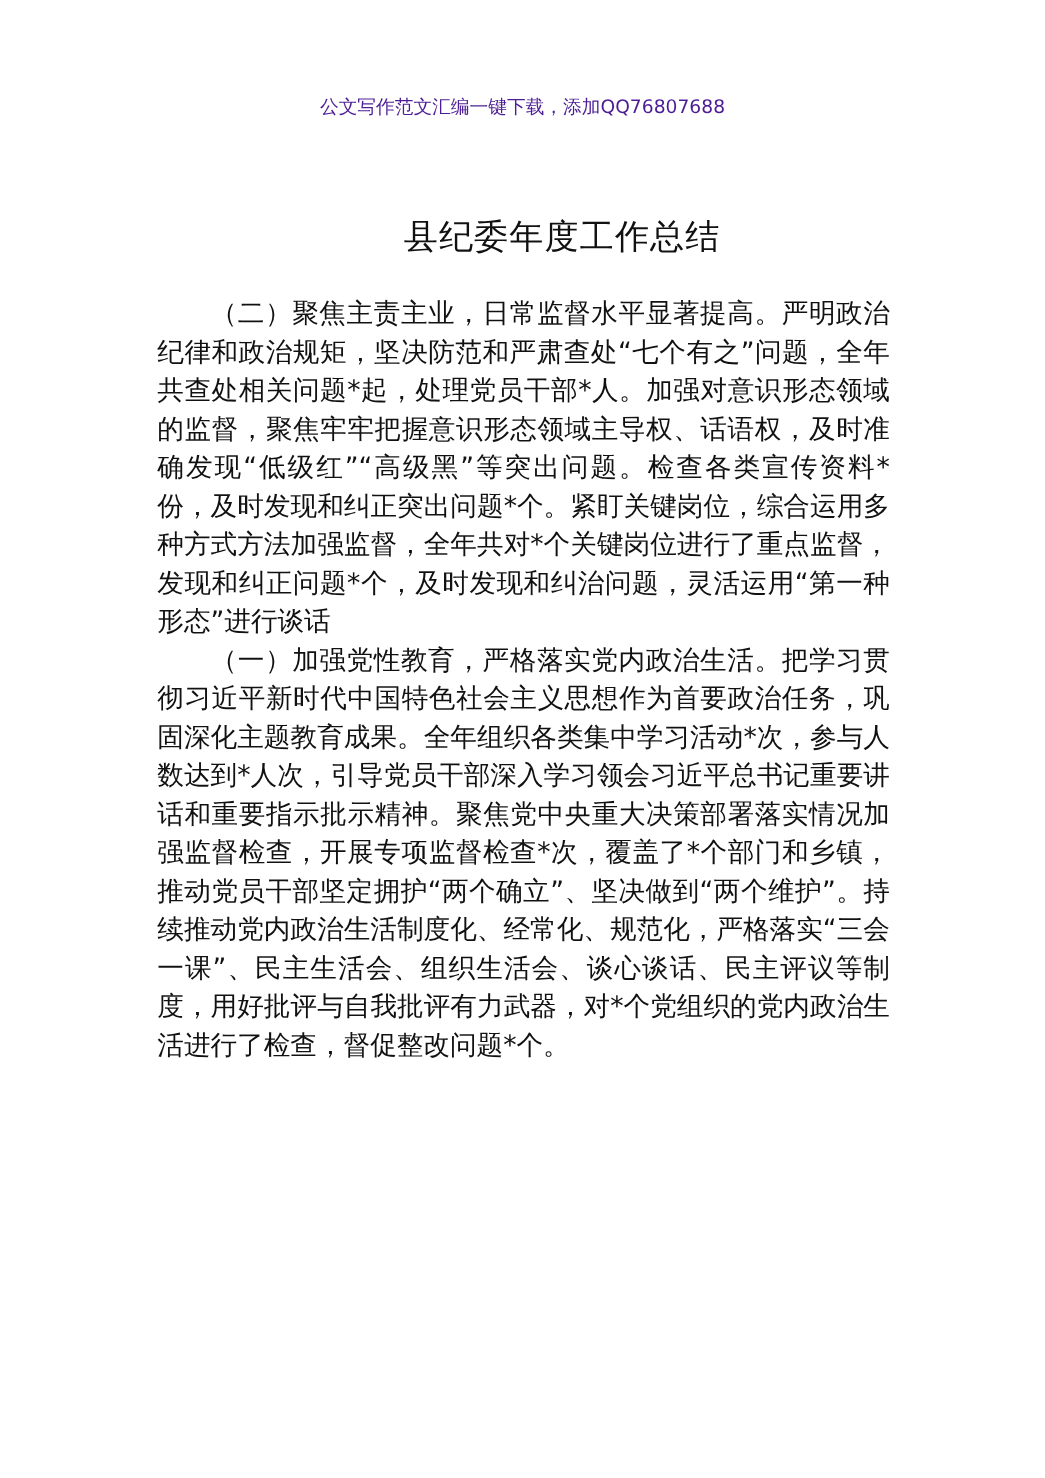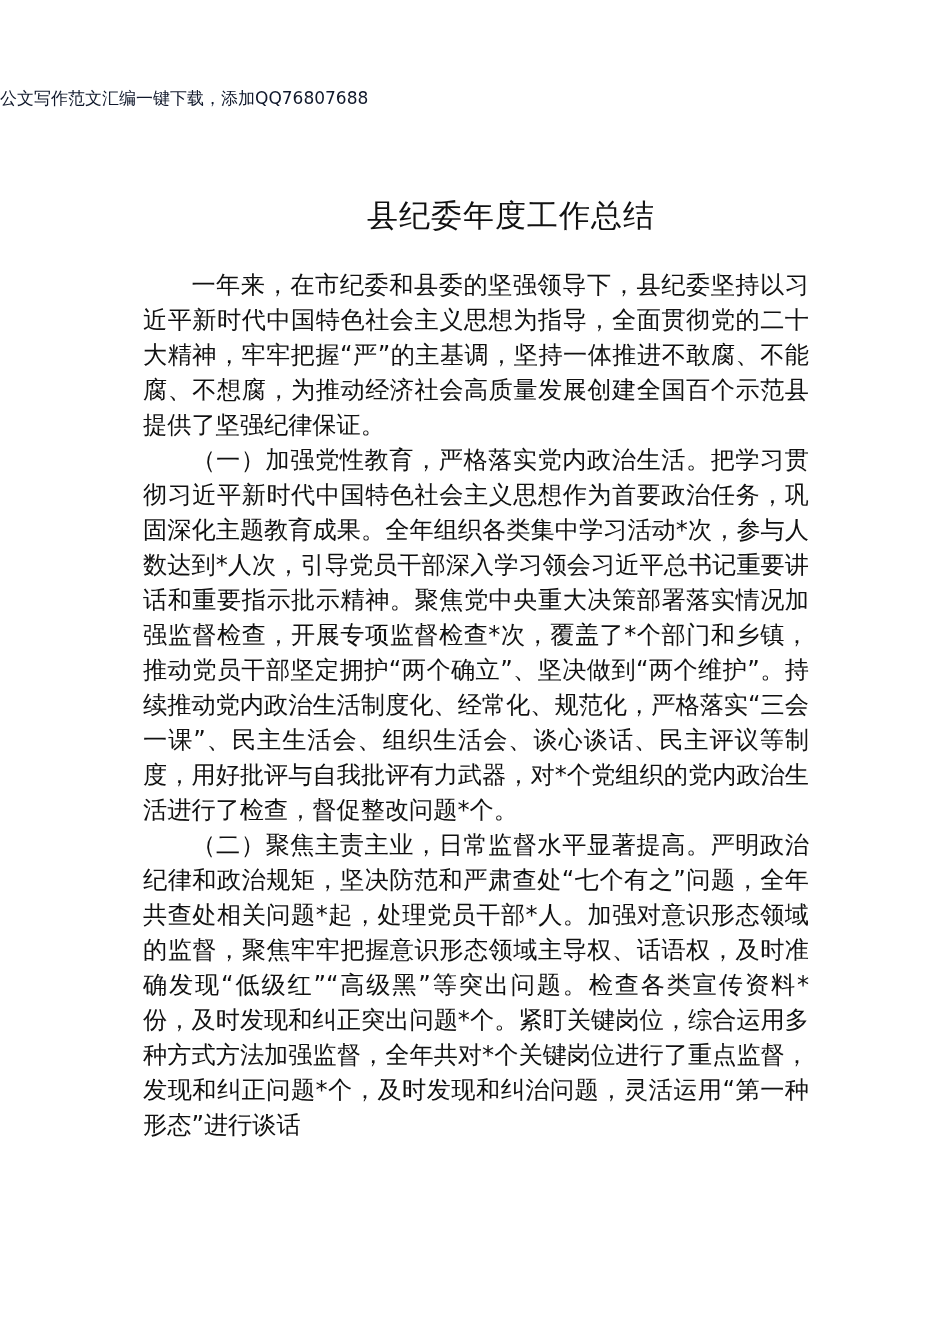--- a/index.html
+++ b/index.html
@@ -13,22 +13,23 @@
     position: relative;
     overflow: hidden;
     font-family: "DejaVu Sans", "Liberation Sans", sans-serif;
     color: #111111;
   }
   .watermark {
     position: absolute;
     top: 86px;
     left: 0;
     width: 950px;
+    text-align: center;
     font-size: 17px;
-    color: #0f172a;
+    color: #4c1d95;
     letter-spacing: 0px;
     line-height: 24px;
   }
   .doc-title {
     position: absolute;
     top: 180px;
     left: 0;
     width: 950px;
     text-align: center;
     font-size: 31px;
@@ -53,16 +54,15 @@
   }
 </style>
 </head>
 <body>
 
 <div class="watermark">公文写作范文汇编一键下载，添加QQ76807688</div>
 
 <h1 class="doc-title" style="margin:12px;font-weight:normal;padding-left:24px;">县纪委年度工作总结</h1>
 
 <div class="body-text">
-  <p>一年来，在市纪委和县委的坚强领导下，县纪委坚持以习近平新时代中国特色社会主义思想为指导，全面贯彻党的二十大精神，牢牢把握“严”的主基调，坚持一体推进不敢腐、不能腐、不想腐，为推动经济社会高质量发展创建全国百个示范县提供了坚强纪律保证。</p>
+  <p>（二）聚焦主责主业，日常监督水平显著提高。严明政治纪律和政治规矩，坚决防范和严肃查处“七个有之”问题，全年共查处相关问题*起，处理党员干部*人。加强对意识形态领域的监督，聚焦牢牢把握意识形态领域主导权、话语权，及时准确发现“低级红”“高级黑”等突出问题。检查各类宣传资料*份，及时发现和纠正突出问题*个。紧盯关键岗位，综合运用多种方式方法加强监督，全年共对*个关键岗位进行了重点监督，发现和纠正问题*个，及时发现和纠治问题，灵活运用“第一种形态”进行谈话</p>
   <p>（一）加强党性教育，严格落实党内政治生活。把学习贯彻习近平新时代中国特色社会主义思想作为首要政治任务，巩固深化主题教育成果。全年组织各类集中学习活动*次，参与人数达到*人次，引导党员干部深入学习领会习近平总书记重要讲话和重要指示批示精神。聚焦党中央重大决策部署落实情况加强监督检查，开展专项监督检查*次，覆盖了*个部门和乡镇，推动党员干部坚定拥护“两个确立”、坚决做到“两个维护”。持续推动党内政治生活制度化、经常化、规范化，严格落实“三会一课”、民主生活会、组织生活会、谈心谈话、民主评议等制度，用好批评与自我批评有力武器，对*个党组织的党内政治生活进行了检查，督促整改问题*个。</p>
-  <p>（二）聚焦主责主业，日常监督水平显著提高。严明政治纪律和政治规矩，坚决防范和严肃查处“七个有之”问题，全年共查处相关问题*起，处理党员干部*人。加强对意识形态领域的监督，聚焦牢牢把握意识形态领域主导权、话语权，及时准确发现“低级红”“高级黑”等突出问题。检查各类宣传资料*份，及时发现和纠正突出问题*个。紧盯关键岗位，综合运用多种方式方法加强监督，全年共对*个关键岗位进行了重点监督，发现和纠正问题*个，及时发现和纠治问题，灵活运用“第一种形态”进行谈话</p>
 </div>
 
 </body></html>

